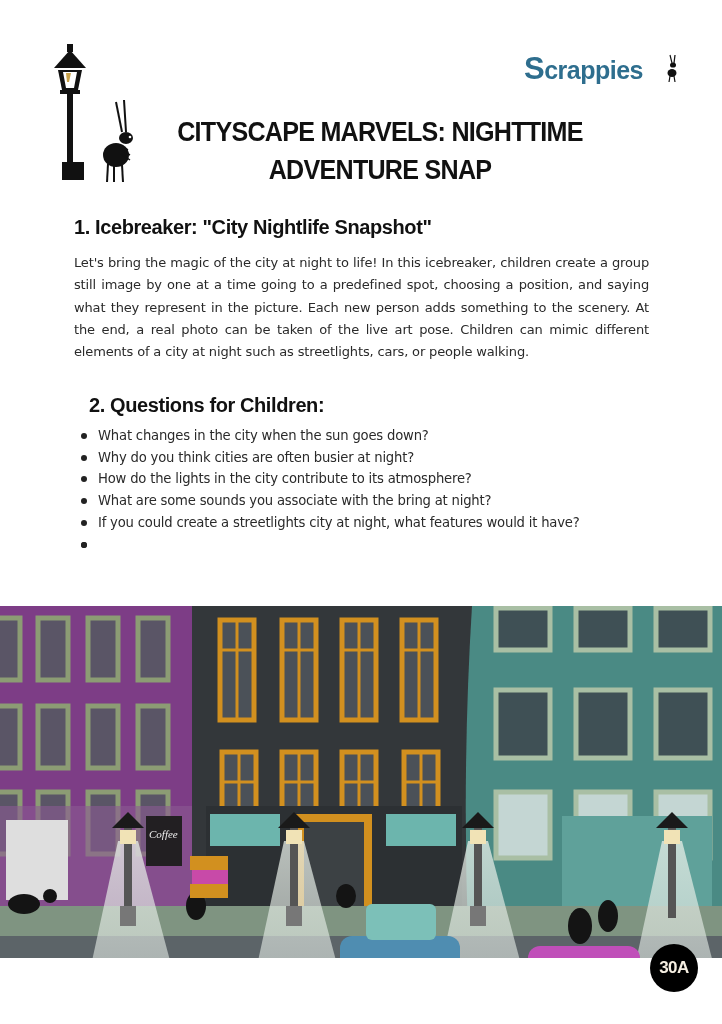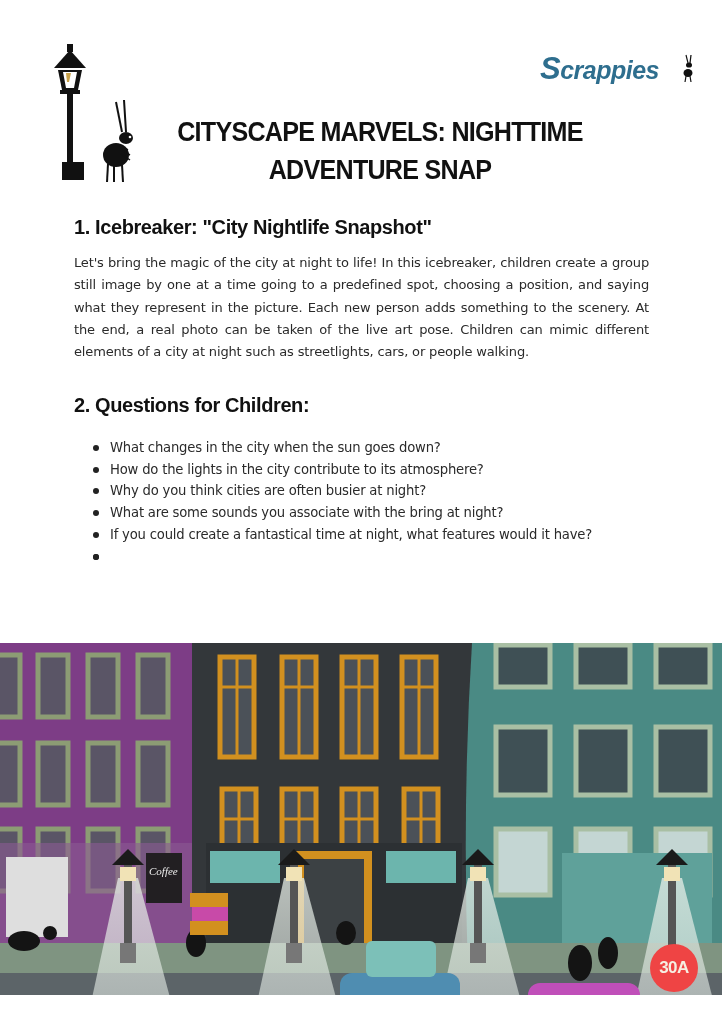--- a/index.html
+++ b/index.html
@@ -1,29 +1,29 @@
 <!DOCTYPE html>
 <html><head>
 <meta charset="utf-8">
 <style>
   html,body{margin:0;padding:0;}
   body{width:722px;height:1024px;background:#fff;position:relative;overflow:hidden;font-family:"DejaVu Sans",sans-serif;color:#1a1a1a;}
-  .logo{position:absolute;left:540px;top:52px;width:160px;height:34px;font-style:italic;}
+  .logo{position:absolute;left:524px;top:52px;width:160px;height:34px;}
   .logo-text{position:absolute;left:0;top:0;font-family:"Liberation Sans",sans-serif;font-weight:900;font-size:25px;color:#2e6e8e;letter-spacing:-0.5px;line-height:34px;}
   .logo-text .big{font-size:31px;}
   .logo-ant{position:absolute;left:140px;top:2px;}
   .lamp-art{position:absolute;left:48px;top:42px;}
   .title{position:absolute;left:140px;top:113px;width:480px;text-align:center;font-family:"Liberation Sans",sans-serif;font-weight:bold;font-size:27px;line-height:38px;letter-spacing:-0.8px;color:#111;transform:scaleX(0.93);transform-origin:center;}
   .h2{position:absolute;left:74px;font-family:"Liberation Sans",sans-serif;font-weight:bold;font-size:20px;letter-spacing:-0.4px;color:#111;}
   .para{position:absolute;left:74px;top:252px;width:575px;font-size:13px;line-height:22.3px;text-align:justify;color:#2a2a2a;letter-spacing:-0.15px;}
-  .qlist{position:absolute;left:78px;top:425px;margin:12px;padding:0;list-style:none;}
+  .qlist{position:absolute;left:78px;top:425px;margin:0;padding:0;list-style:none;}
   .qlist li{position:relative;padding-left:20px;font-size:13.2px;line-height:21.7px;color:#2a2a2a;letter-spacing:-0.2px;}
   .qlist li .bullet{position:absolute;left:3px;top:8px;width:6px;height:6px;border-radius:50%;background:#222;}
-  .scene{position:absolute;left:0;top:643px;width:722px;height:352px;overflow:hidden;}
-  .badge{position:absolute;left:650px;top:944px;width:48px;height:48px;border-radius:50%;background:#ef4444;color:#f6efe2;font-family:"Liberation Sans",sans-serif;font-weight:bold;font-size:17px;line-height:48px;text-align:center;letter-spacing:-0.5px;}
+  .scene{position:absolute;left:0;top:606px;width:722px;height:352px;overflow:hidden;}
+  .badge{position:absolute;left:650px;top:944px;width:48px;height:48px;border-radius:50%;background:#000000;color:#f6efe2;font-family:"Liberation Sans",sans-serif;font-weight:bold;font-size:17px;line-height:48px;text-align:center;letter-spacing:-0.5px;}
 </style>
 </head>
 <body>
 
 <div class="logo">
   <div class="logo-text"><span class="big">S</span><span>crappies</span></div>
   <svg class="logo-ant" width="18" height="28" viewBox="0 0 18 28">
     <line x1="6" y1="1" x2="8" y2="9" stroke="#111" stroke-width="1.2"></line>
     <line x1="11" y1="1" x2="10" y2="9" stroke="#111" stroke-width="1.2"></line>
     <ellipse cx="9" cy="11" rx="3" ry="2.6" fill="#111"></ellipse>
@@ -58,27 +58,27 @@
 </svg>
 
 <div class="title">
   <div>CITYSCAPE MARVELS: NIGHTTIME</div>
   <div>ADVENTURE SNAP</div>
 </div>
 
 <div class="h2" style="top:216px;">1. Icebreaker: "City Nightlife Snapshot"</div>
 <div class="para">Let's bring the magic of the city at night to life! In this icebreaker, children create a group still image by one at a time going to a predefined spot, choosing a position, and saying what they represent in the picture. Each new person adds something to the scenery. At the end, a real photo can be taken of the live art pose. Children can mimic different elements of a city at night such as streetlights, cars, or people walking.</div>
 
-<div class="h2" style="top:394px;">2. Questions for Children:</div>
+<div class="h2" style="top:394px;margin-left:15px;">2. Questions for Children:</div>
 <ul class="qlist">
   <li><span class="bullet"></span><span>What changes in the city when the sun goes down?</span></li>
+  <li><span class="bullet"></span><span>Why do you think cities are often busier at night?</span></li>
   <li><span class="bullet"></span><span>How do the lights in the city contribute to its atmosphere?</span></li>
-  <li><span class="bullet"></span><span>Why do you think cities are often busier at night?</span></li>
   <li><span class="bullet"></span><span>What are some sounds you associate with the bring at night?</span></li>
-  <li><span class="bullet"></span><span>If you could create a fantastical time at night, what features would it have?</span></li>
+  <li><span class="bullet"></span><span>If you could create a streetlights city at night, what features would it have?</span></li>
   <li><span class="bullet"></span></li>
   <li><span class="bullet"></span></li>
 </ul>
 
 <div class="scene">
   <svg width="722" height="392" viewBox="0 0 722 392">
     <defs>
       <linearGradient id="beam" x1="0" y1="0" x2="0" y2="1">
         <stop offset="0" stop-color="#e8efe8" stop-opacity="0.75"></stop>
         <stop offset="1" stop-color="#dfe7e2" stop-opacity="0.55"></stop>

